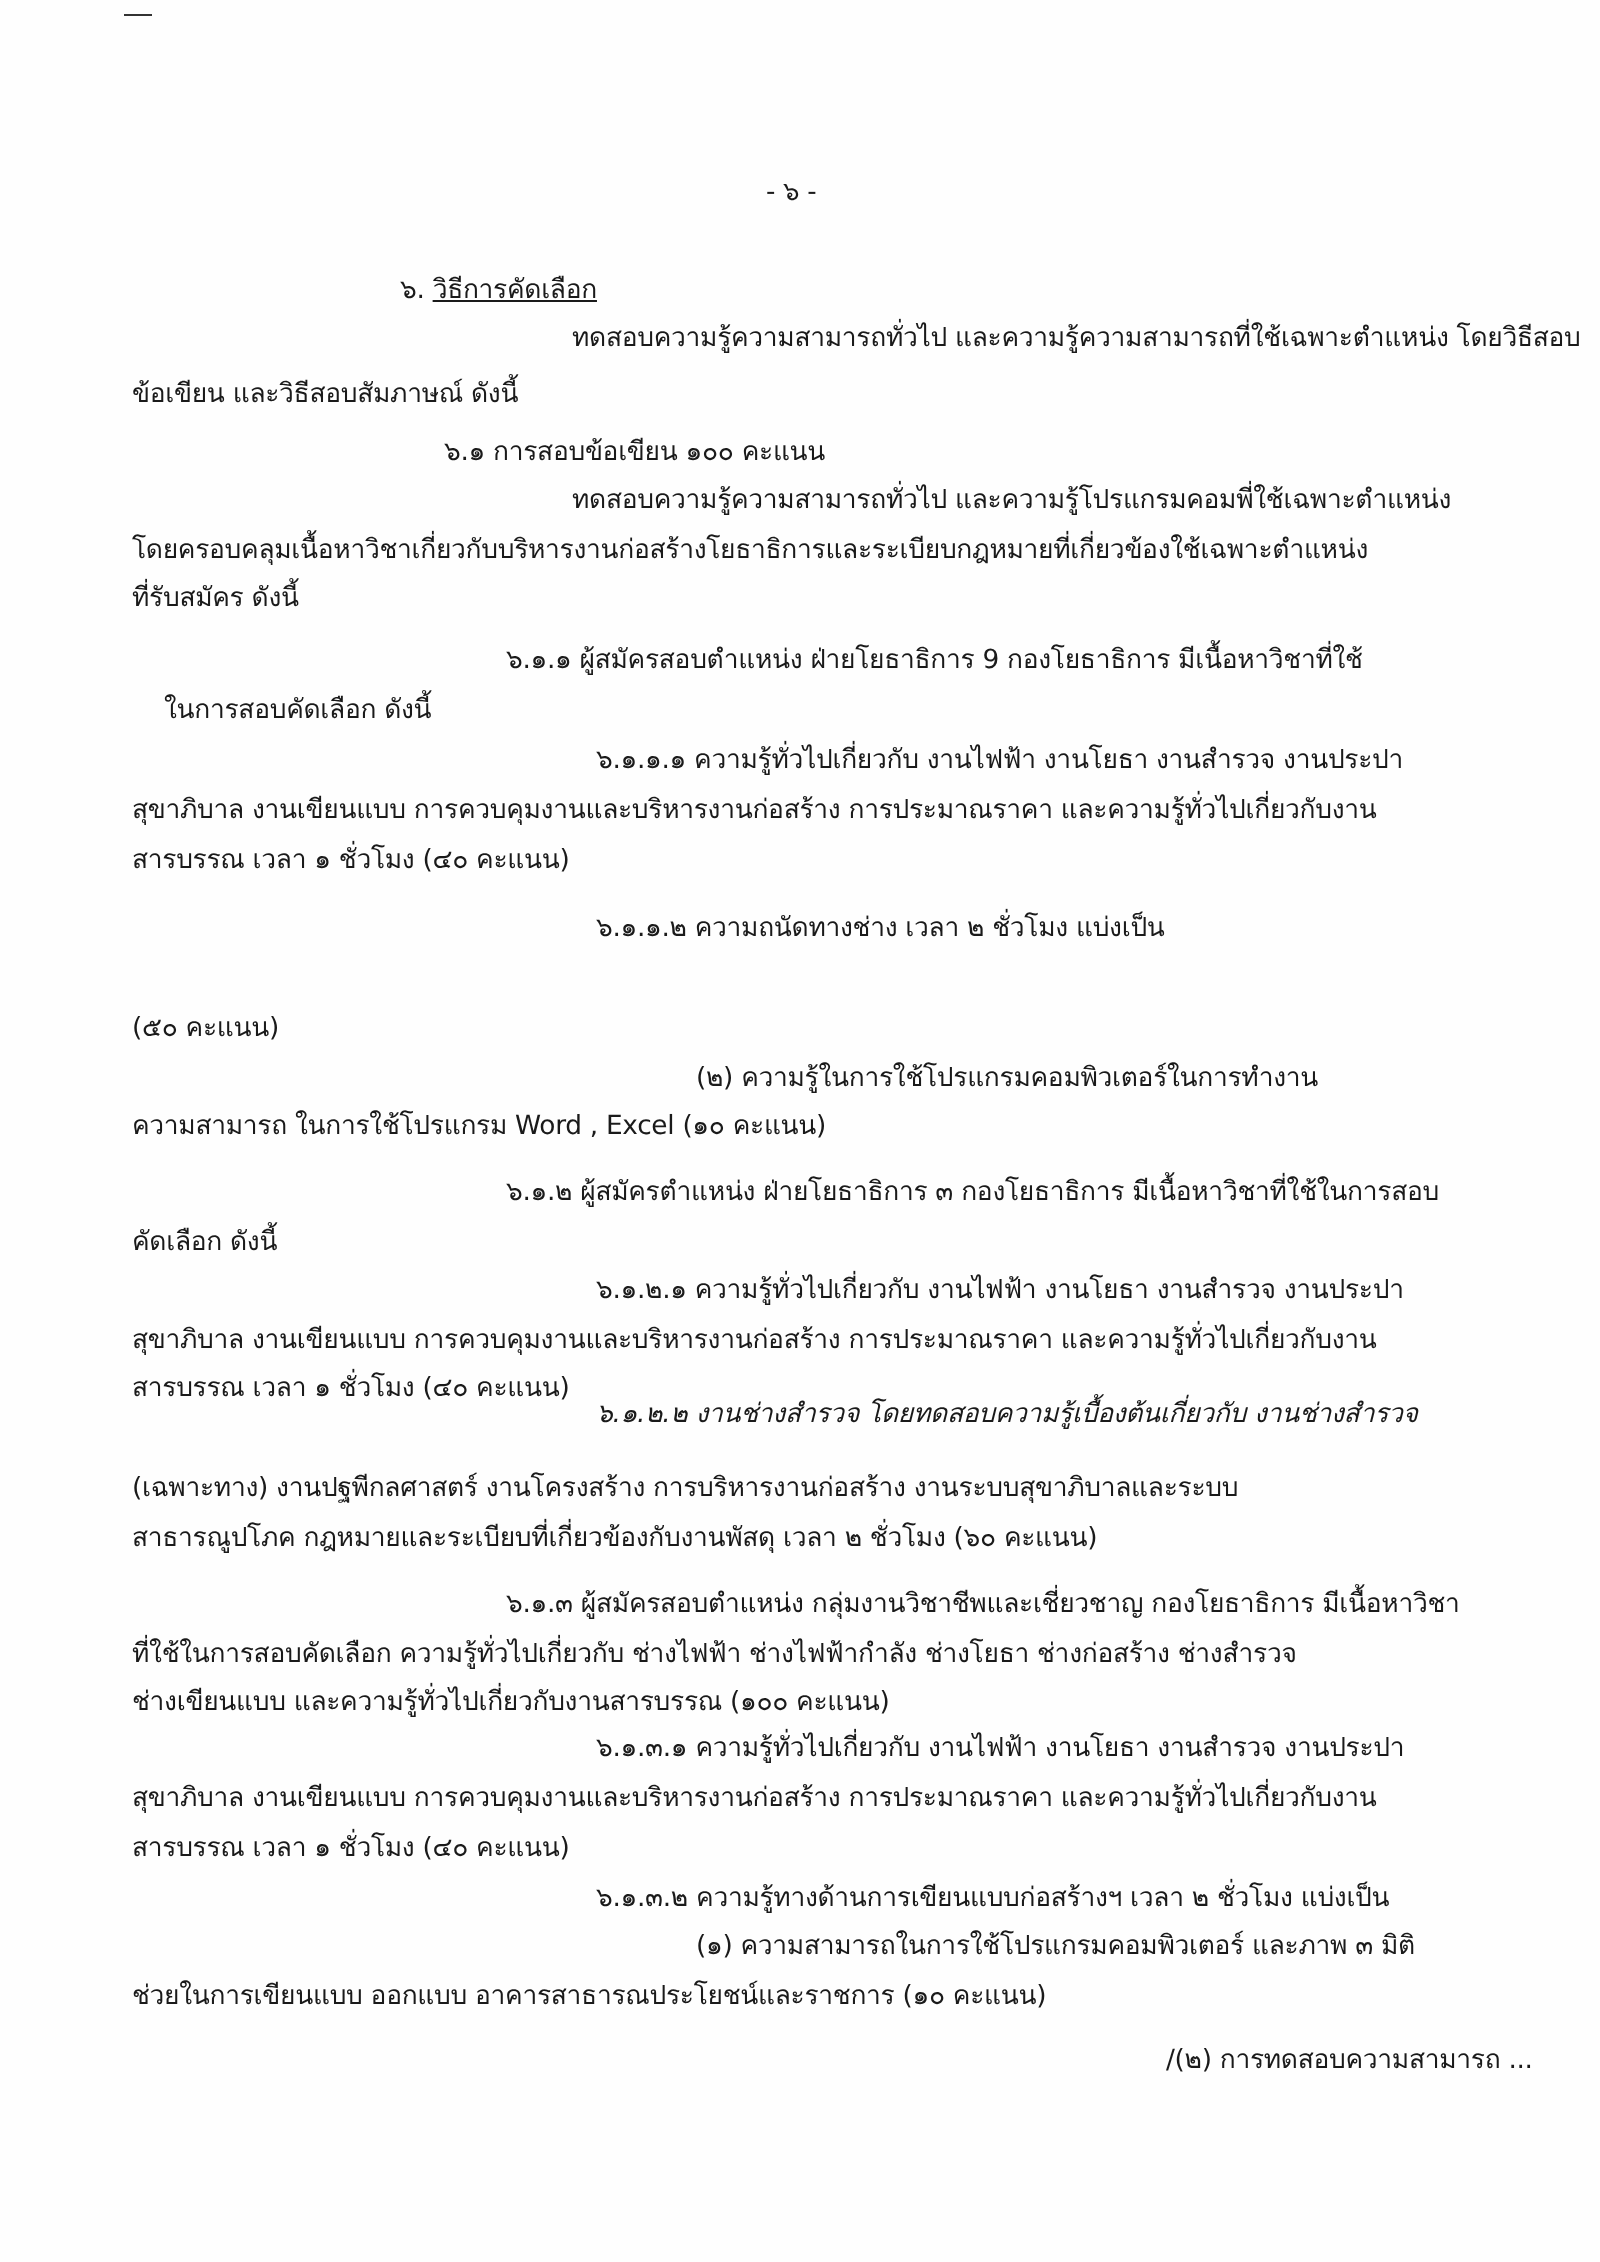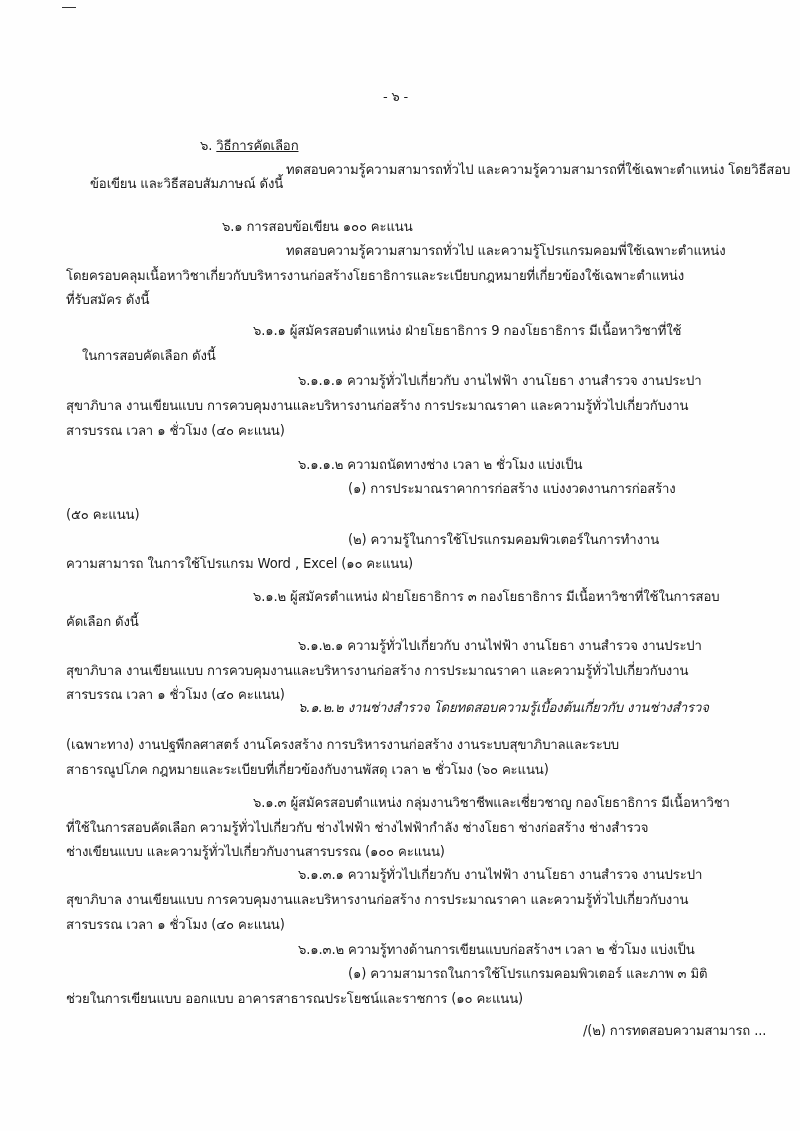--- a/index.html
+++ b/index.html
@@ -24,36 +24,35 @@
   <div class="mark"></div>
 
   <div class="ln pnum" style="left:383px; top:88px;">- ๖ -</div>
 
   <div class="ln" style="left:200px; top:137px;">
     <span>๖.</span>
     <span class="u">วิธีการคัดเลือก</span>
   </div>
 
   <div class="ln" style="left:286px; top:161px;">ทดสอบความรู้ความสามารถทั่วไป และความรู้ความสามารถที่ใช้เฉพาะตำแหน่ง โดยวิธีสอบ</div>
-  <div class="ln" style="left:66px;  top:175px;margin-left:24px;">ข้อเขียน และวิธีสอบสัมภาษณ์ ดังนี้</div>
+  <div class="ln" style="left:66px;  top:189px;">ข้อเขียน และวิธีสอบสัมภาษณ์ ดังนี้</div>
 
   <div class="ln" style="left:222px; top:218px;">๖.๑ การสอบข้อเขียน ๑๐๐ คะแนน</div>
   <div class="ln" style="left:286px; top:242px;">ทดสอบความรู้ความสามารถทั่วไป และความรู้โปรแกรมคอมพี่ใช้เฉพาะตำแหน่ง</div>
   <div class="ln" style="left:66px;  top:267px;">โดยครอบคลุมเนื้อหาวิชาเกี่ยวกับบริหารงานก่อสร้างโยธาธิการและระเบียบกฎหมายที่เกี่ยวข้องใช้เฉพาะตำแหน่ง</div>
   <div class="ln" style="left:66px;  top:291px;">ที่รับสมัคร ดังนี้</div>
 
   <div class="ln" style="left:253px; top:322px;">๖.๑.๑ ผู้สมัครสอบตำแหน่ง ฝ่ายโยธาธิการ 9 กองโยธาธิการ     มีเนื้อหาวิชาที่ใช้</div>
   <div class="ln" style="left:66px;  top:347px;margin-left:16px;">ในการสอบคัดเลือก ดังนี้</div>
 
   <div class="ln" style="left:298px; top:372px;">๖.๑.๑.๑ ความรู้ทั่วไปเกี่ยวกับ งานไฟฟ้า งานโยธา งานสำรวจ งานประปา</div>
   <div class="ln" style="left:66px;  top:397px;">สุขาภิบาล งานเขียนแบบ การควบคุมงานและบริหารงานก่อสร้าง การประมาณราคา และความรู้ทั่วไปเกี่ยวกับงาน</div>
   <div class="ln" style="left:66px;  top:422px;">สารบรรณ เวลา ๑ ชั่วโมง (๔๐ คะแนน)</div>
 
   <div class="ln" style="left:298px; top:456px;">๖.๑.๑.๒ ความถนัดทางช่าง  เวลา ๒ ชั่วโมง แบ่งเป็น</div>
-  <div class="ln" style="left:348px; top:480px;">(๑) การประมาณราคาการก่อสร้าง แบ่งงวดงานการก่อสร้าง</div>
   <div class="ln" style="left:66px;  top:506px;">(๕๐ คะแนน)</div>
   <div class="ln" style="left:348px; top:531px;">(๒)  ความรู้ในการใช้โปรแกรมคอมพิวเตอร์ในการทำงาน</div>
   <div class="ln" style="left:66px;  top:555px;">ความสามารถ   ในการใช้โปรแกรม Word , Excel  (๑๐ คะแนน)</div>
 
   <div class="ln" style="left:253px; top:588px;">๖.๑.๒ ผู้สมัครตำแหน่ง ฝ่ายโยธาธิการ ๓ กองโยธาธิการ มีเนื้อหาวิชาที่ใช้ในการสอบ</div>
   <div class="ln" style="left:66px;  top:613px;">คัดเลือก ดังนี้</div>
 
   <div class="ln" style="left:298px; top:637px;">๖.๑.๒.๑ ความรู้ทั่วไปเกี่ยวกับ งานไฟฟ้า งานโยธา งานสำรวจ งานประปา</div>
   <div class="ln" style="left:66px;  top:662px;">สุขาภิบาล งานเขียนแบบ การควบคุมงานและบริหารงานก่อสร้าง การประมาณราคา และความรู้ทั่วไปเกี่ยวกับงาน</div>
   <div class="ln" style="left:66px;  top:686px;">สารบรรณ เวลา ๑ ชั่วโมง (๔๐ คะแนน)</div>

